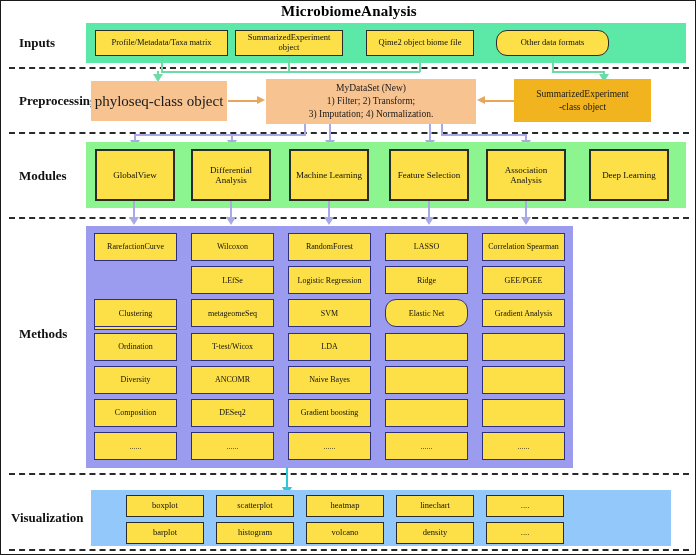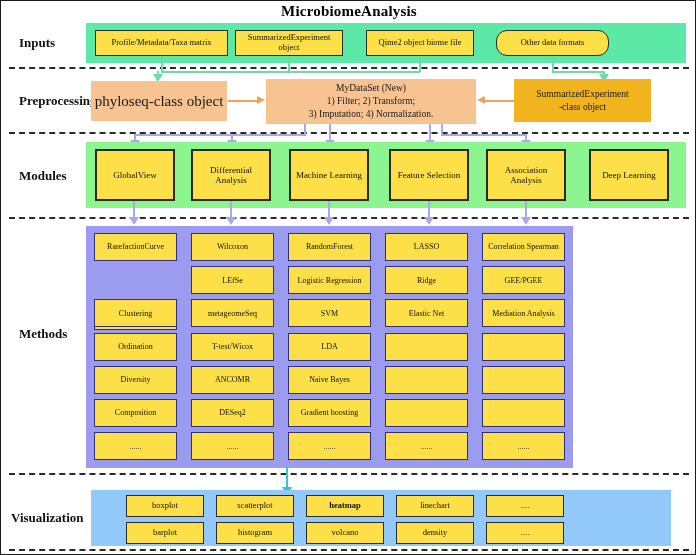--- a/index.html
+++ b/index.html
@@ -177,43 +177,43 @@
       <div class="node meth" style="left: 190px; top: 431.2px; width: 83px; height: 28px;">......</div>
       <div class="node meth" style="left: 287px; top: 232px; width: 83px; height: 28px;">RandomForest</div>
       <div class="node meth" style="left: 287px; top: 265.2px; width: 83px; height: 28px;">Logistic Regression</div>
       <div class="node meth" style="left: 287px; top: 298.4px; width: 83px; height: 28px;">SVM</div>
       <div class="node meth" style="left: 287px; top: 331.6px; width: 83px; height: 28px;">LDA</div>
       <div class="node meth" style="left: 287px; top: 364.8px; width: 83px; height: 28px;">Naive Bayes</div>
       <div class="node meth" style="left: 287px; top: 398px; width: 83px; height: 28px;">Gradient boosting</div>
       <div class="node meth" style="left: 287px; top: 431.2px; width: 83px; height: 28px;">......</div>
       <div class="node meth" style="left: 384px; top: 232px; width: 83px; height: 28px;">LASSO</div>
       <div class="node meth" style="left: 384px; top: 265.2px; width: 83px; height: 28px;">Ridge</div>
-      <div class="node meth" style="left: 384px; top: 298.4px; width: 83px; height: 28px;">Elastic Net</div>
+      <div class="node meth" style="left: 384px; top: 298.4px; width: 83px; height: 28px; border-radius: 11px;">Elastic Net</div>
       <div class="node meth" style="left: 384px; top: 331.6px; width: 83px; height: 28px;"></div>
       <div class="node meth" style="left: 384px; top: 364.8px; width: 83px; height: 28px;"></div>
       <div class="node meth" style="left: 384px; top: 398px; width: 83px; height: 28px;"></div>
       <div class="node meth" style="left: 384px; top: 431.2px; width: 83px; height: 28px;">......</div>
       <div class="node meth" style="left: 481px; top: 232px; width: 83px; height: 28px;">Correlation Spearman</div>
       <div class="node meth" style="left: 481px; top: 265.2px; width: 83px; height: 28px;">GEE/PGEE</div>
-      <div class="node meth" style="left: 481px; top: 298.4px; width: 83px; height: 28px;">Mediation Analysis</div>
+      <div class="node meth" style="left: 481px; top: 298.4px; width: 83px; height: 28px;">Gradient Analysis</div>
       <div class="node meth" style="left: 481px; top: 331.6px; width: 83px; height: 28px;"></div>
       <div class="node meth" style="left: 481px; top: 364.8px; width: 83px; height: 28px;"></div>
       <div class="node meth" style="left: 481px; top: 398px; width: 83px; height: 28px;"></div>
       <div class="node meth" style="left: 481px; top: 431.2px; width: 83px; height: 28px;">......</div>
     </div>
 
   <div class="tl" style="left:285px;top:466px;height:22px;"></div>
   <div class="arrow arr-teal-d" style="left:281px;top:486px;"></div>
 
   <div class="rowlabel" style="left:10px;top:509px;">Visualization</div>
   <div class="band band-vis" style="left:90px;top:489px;width:580px;height:56px;"></div>
   <div id="vis-grid">
       <div class="node vis" style="left: 125px; top: 494px; width: 78px; height: 22px;">boxplot</div>
       <div class="node vis" style="left: 215px; top: 494px; width: 78px; height: 22px;">scatterplot</div>
-      <div class="node vis" style="left: 305px; top: 494px; width: 78px; height: 22px; font-weight: bold;">heatmap</div>
+      <div class="node vis" style="left: 305px; top: 494px; width: 78px; height: 22px;">heatmap</div>
       <div class="node vis" style="left: 395px; top: 494px; width: 78px; height: 22px;">linechart</div>
       <div class="node vis" style="left: 485px; top: 494px; width: 78px; height: 22px;">....</div>
       <div class="node vis" style="left: 125px; top: 521px; width: 78px; height: 22px;">barplot</div>
       <div class="node vis" style="left: 215px; top: 521px; width: 78px; height: 22px;">histogram</div>
       <div class="node vis" style="left: 305px; top: 521px; width: 78px; height: 22px;">volcano</div>
       <div class="node vis" style="left: 395px; top: 521px; width: 78px; height: 22px;">density</div>
       <div class="node vis" style="left: 485px; top: 521px; width: 78px; height: 22px;">....</div>
     </div>
 
 </div>

